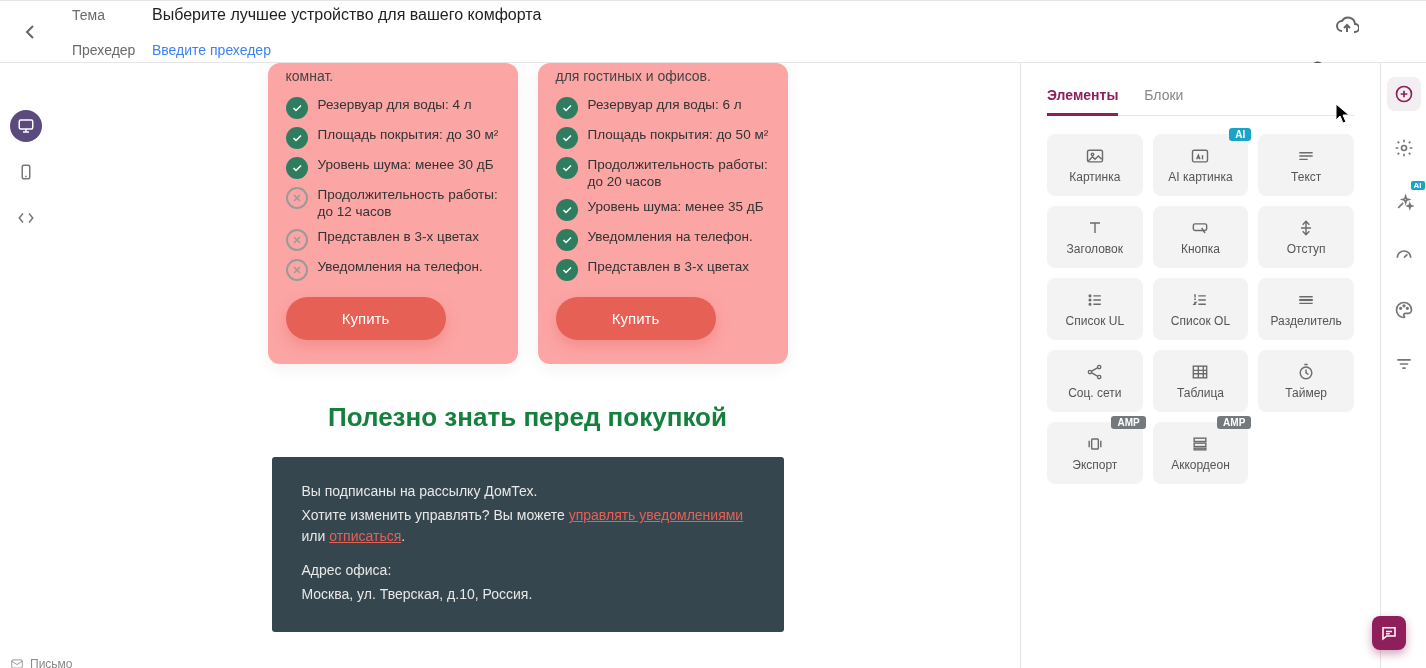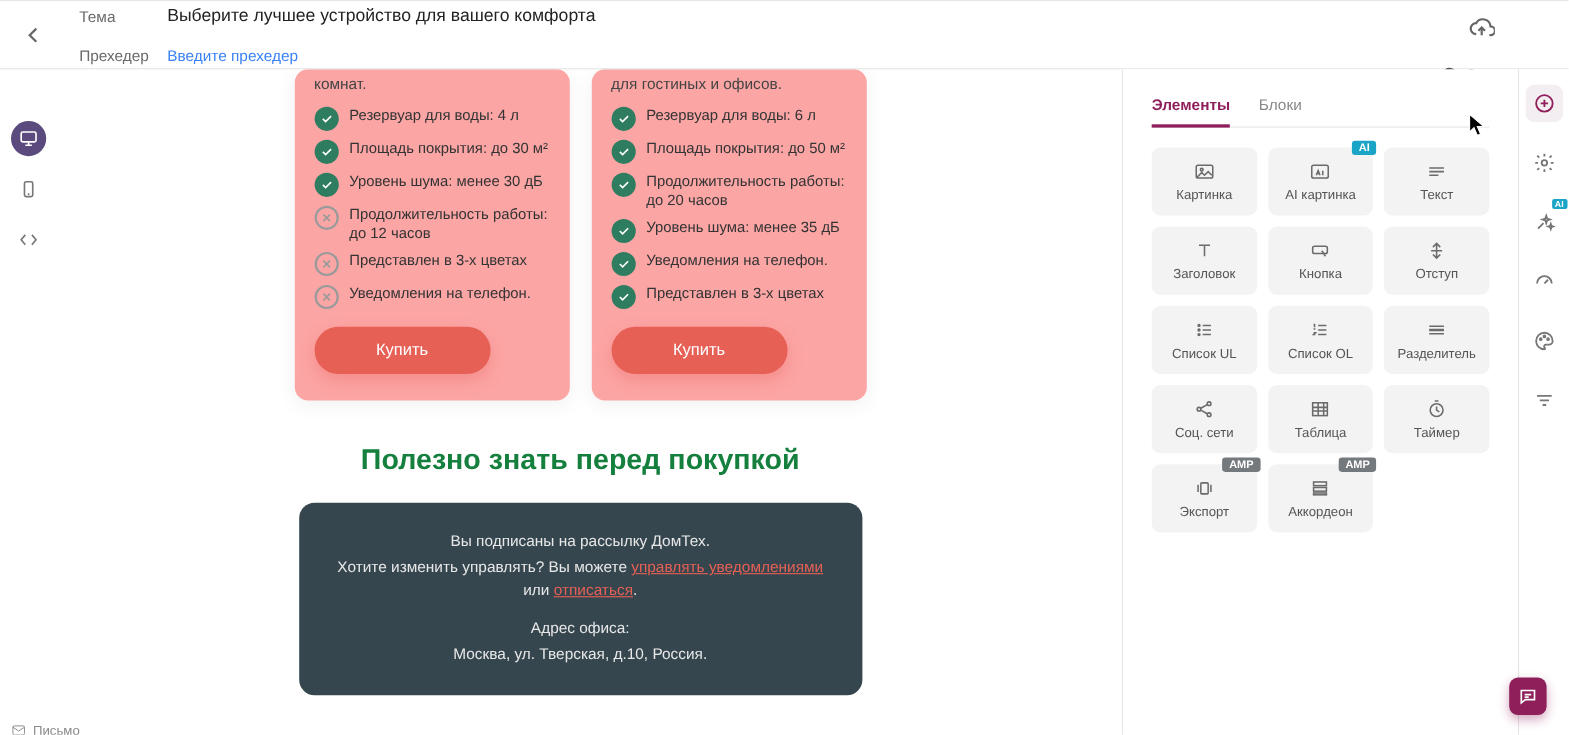--- a/index.html
+++ b/index.html
@@ -47,21 +47,21 @@
   .card-desc{font-size:14px;color:#444;line-height:1.35;margin-bottom:10px;padding-top:4px;}
   .feat{display:flex;align-items:flex-start;gap:10px;margin:7px 0;font-size:13.5px;color:#333;line-height:1.3;}
   .feat .ic{flex:0 0 22px;width:22px;height:22px;border-radius:50%;display:flex;align-items:center;justify-content:center;margin-top:1px;}
   .feat .ic.ok{background:#2e7d61;color:#fff;}
   .feat .ic.no{border:2px solid #9a9a9a;color:#9a9a9a;}
   .feat .ic svg{width:12px;height:12px;}
   .buy-btn{margin-top:16px;background:var(--accent2);color:#fff;border-radius:999px;padding:13px 0;text-align:center;font-size:15px;font-weight:500;cursor:pointer;box-shadow:0 6px 14px rgba(230,96,85,.35);width:160px;}
 
   .section-title{text-align:center;font-size:26px;font-weight:700;color:#15803d;margin:38px 0 24px;}
 
-  .footer-box{background:var(--dark);color:#e8e8e8;border-radius:14px;padding:24px 30px;width:512px;margin:0 auto;font-size:14px;line-height:1.45;text-align:center;}
+  .footer-box{background:var(--dark);color:#e8e8e8;border-radius:3px;padding:24px 30px;width:512px;margin:0 auto;font-size:14px;line-height:1.45;}
   .footer-box a{color:var(--accent2);text-decoration:underline;cursor:pointer;}
   .footer-line{margin:0 0 4px;}
   .footer-addr-lbl{margin-top:14px;}
 
   
   .sidebar{position:absolute;right:46px;top:63px;bottom:0;width:360px;border-left:1px solid var(--border);background:#fff;padding:14px 26px 0 26px;}
   .sb-tabs{display:flex;gap:26px;border-bottom:1px solid var(--border);margin-bottom:18px;}
   .sb-tab{padding:10px 0;font-size:14px;color:#888;cursor:pointer;}
   .sb-tab.active{color:var(--accent);font-weight:600;border-bottom:3px solid var(--accent);margin-bottom:-1px;}
   .el-grid{display:grid;grid-template-columns:repeat(3,1fr);gap:10px;}

